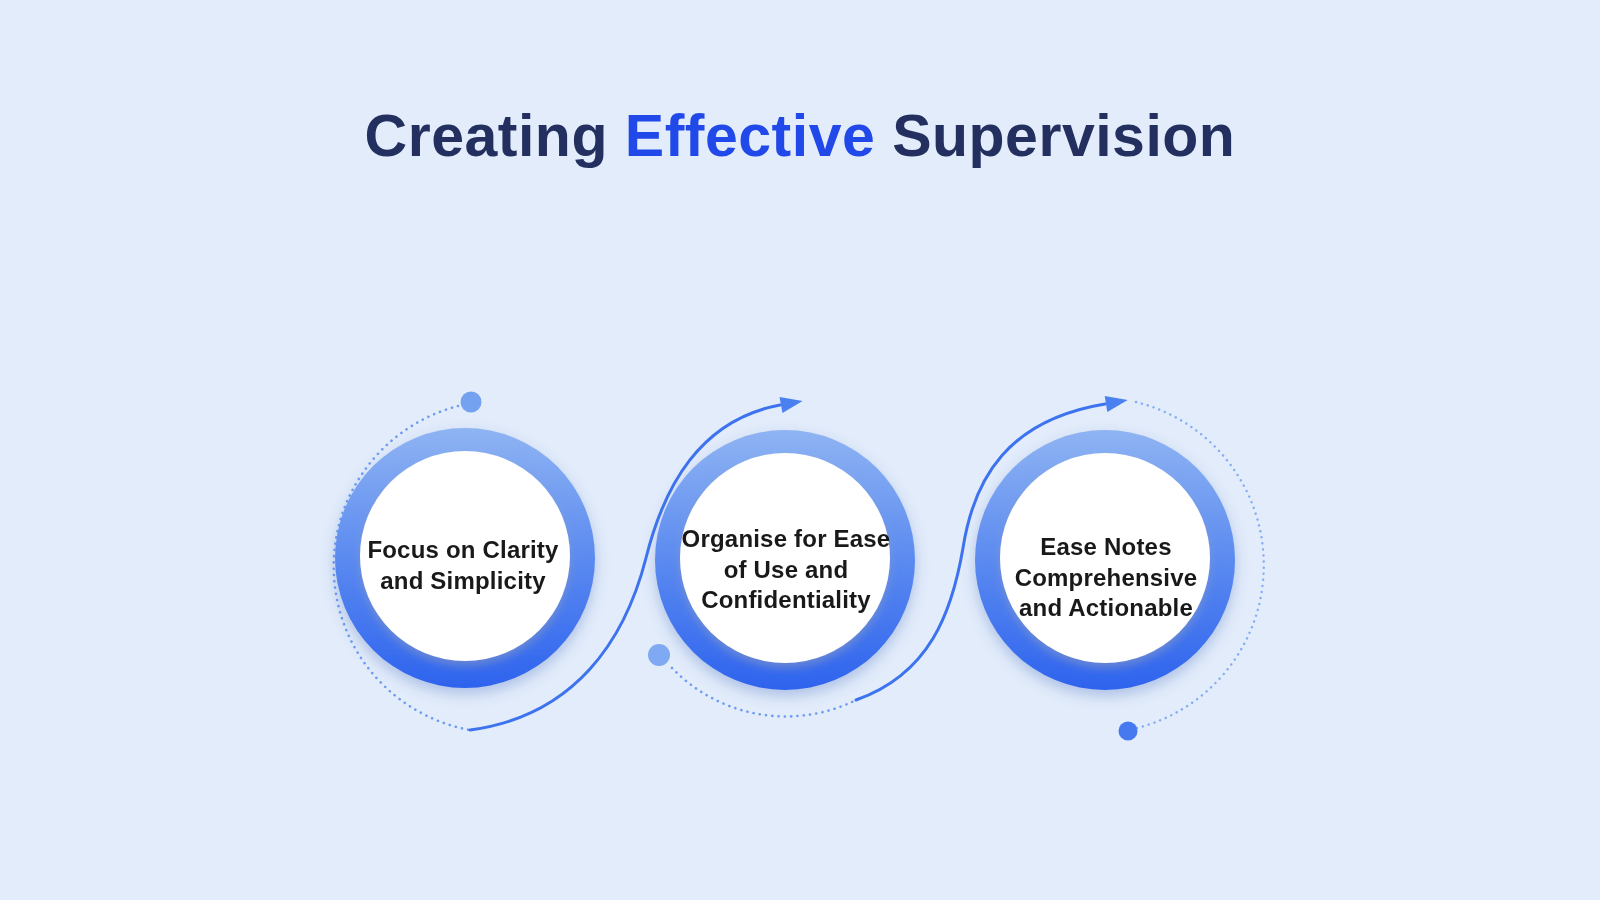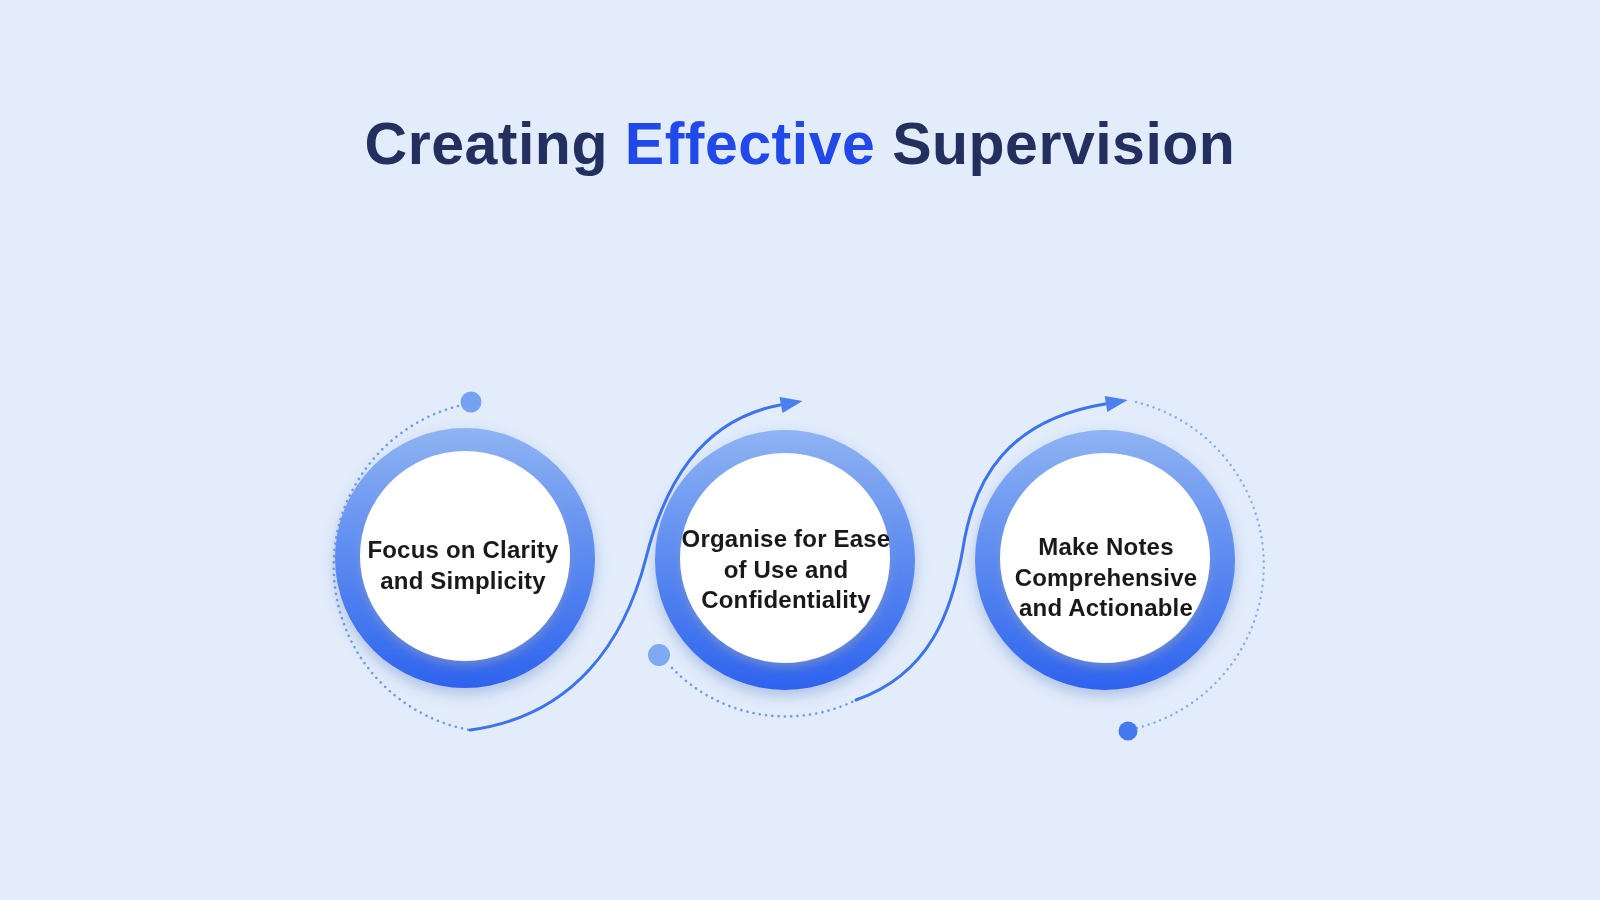--- a/index.html
+++ b/index.html
@@ -15,21 +15,21 @@
     background: #e2ecfa;
     overflow: hidden;
     font-family: "Liberation Sans", "DejaVu Sans", sans-serif;
     -webkit-font-smoothing: antialiased;
   }
   .title {
     position: absolute;
     top: 96px;
     left: 0;
     right: 0;
-    margin: 12px;
+    margin: 4px;
     text-align: center;
     font-size: 59px;
     font-weight: 700;
     letter-spacing: 0.5px;
     line-height: 1.24;
     color: #232f5e;
   }
   .title .accent {
     color: #2148e8;
   }
@@ -102,17 +102,17 @@
     <circle cx="471" cy="402" r="10.5" fill="#74a2f1"></circle>
     <circle cx="659" cy="655" r="11" fill="#7fa9f2"></circle>
     <circle cx="1128" cy="731" r="9.5" fill="#4679ef"></circle>
   </svg>
 
   <div class="step-label s2">Organise for Ease
 of Use and
 Confidentiality</div>
   <div class="step-label s1">Focus on Clarity
 and Simplicity</div>
-  <div class="step-label s3">Make Notes
+  <div class="step-label s3">Ease Notes
 Comprehensive
 and Actionable</div>
 
 </div>
 
 </body></html>

